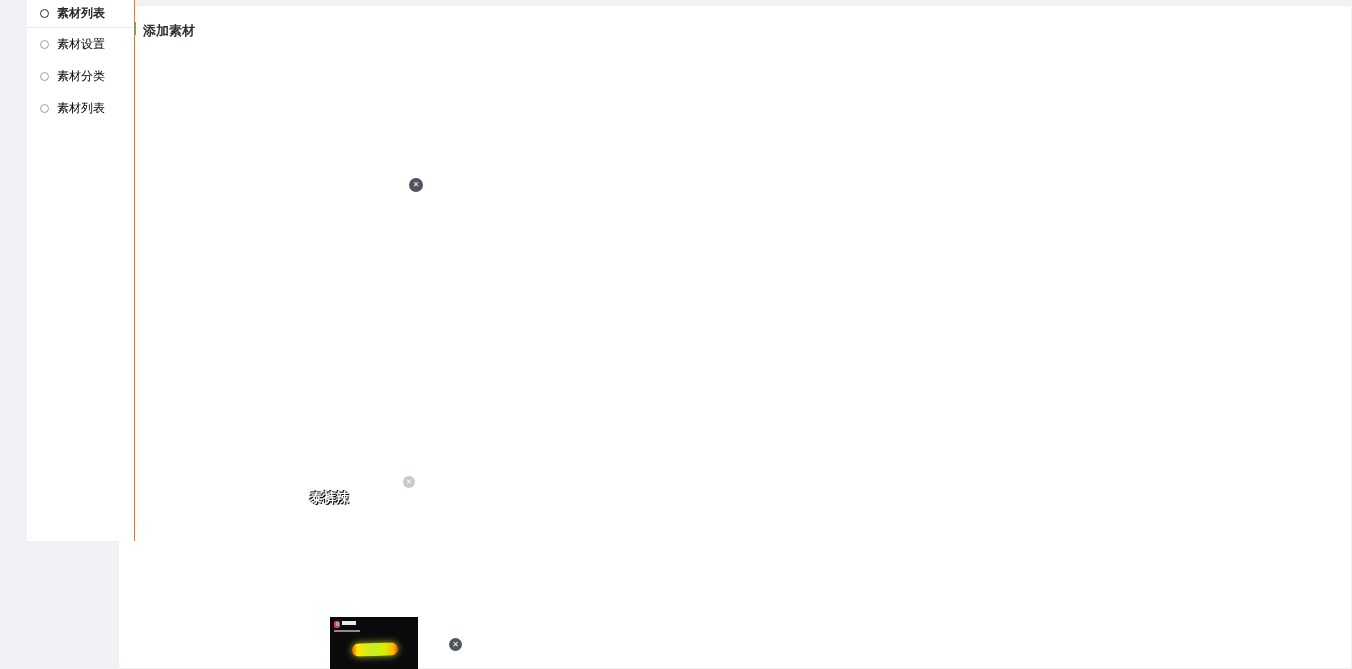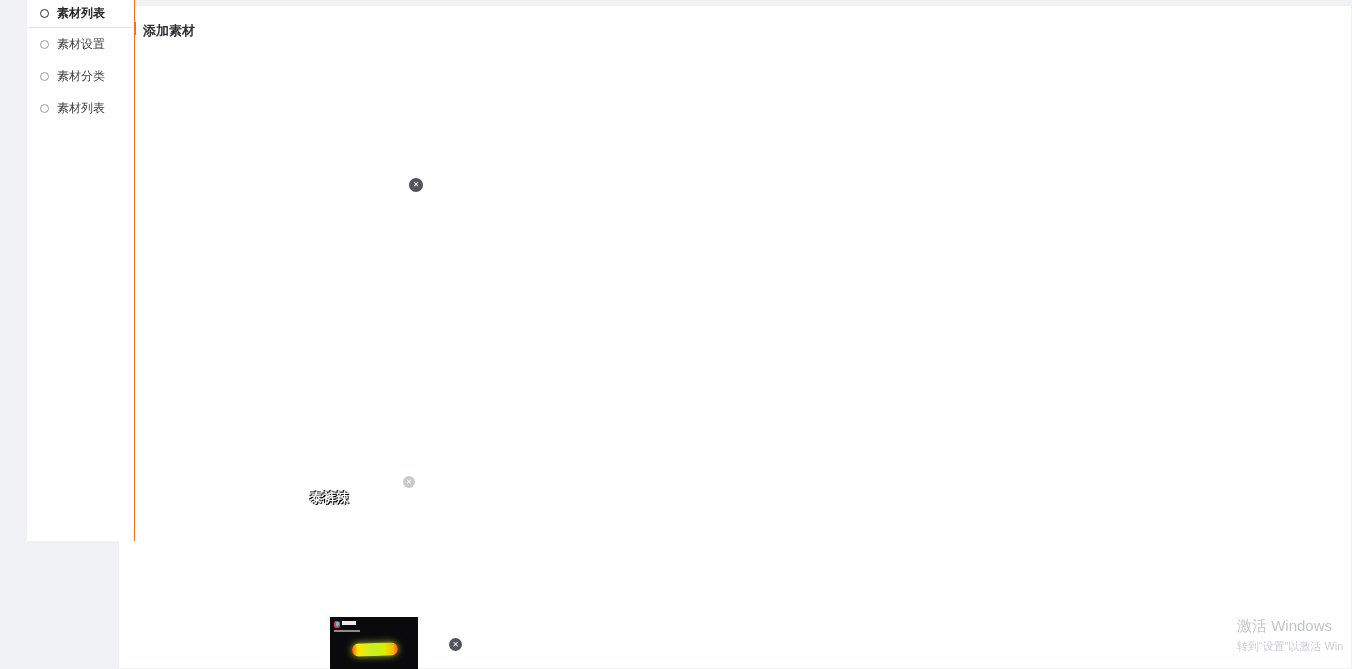--- a/index.html
+++ b/index.html
@@ -4,21 +4,21 @@
 <style>
   * { margin:0; padding:0; box-sizing:border-box; }
   html,body { width:1352px; height:669px; overflow:hidden; background:#f1f2f5;
     font-family:"Liberation Sans","DejaVu Sans",sans-serif; }
   .stage { position:relative; width:1352px; height:669px; }
 
   
   .sidebar { position:absolute; left:0; top:0; width:108px; height:541px;
     background:#fff; border-right:1px solid #f97316; z-index:3;margin-left:27px; }
   .side-item { position:relative; height:32px; display:flex; align-items:center;
-    padding-left:13px; font-size:12px; color:#404040; cursor:pointer; }
+    padding-left:13px; font-size:12px; color:#000000; cursor:pointer; }
   .side-item.first { height:28px; border-bottom:1px solid #e6e8ec; }
   .side-item .radio { width:9px; height:9px; border-radius:50%;
     border:1.5px solid #9aa0a8; margin-right:8px; flex:0 0 auto; }
   .side-item.active { color:#26272b; font-weight:bold; }
   .side-item.active .radio { border-color:#2b2d31; }
 
   
   .card { position:absolute; left:118px; top:5px; right:0; bottom:0;
     background:#fff; border:1px solid #eef0f3; border-radius:4px 0 0 0; z-index:1; }
   .card-header { position:absolute; left:14px; top:16px; display:flex; }
@@ -244,18 +244,14 @@
     <span class="dy-line2"></span>
     <span class="glow"></span>
   </div>
   <div class="close-dark video-close">✕</div>
   <div class="video-tile-empty2"></div>
 
   <div class="footer-line"></div>
   <button class="btn-green submit-btn"></button>
   <button class="cancel-btn"></button>
 
-  <div class="watermark">
-    <div class="wm1">激活 Windows</div>
-    <div class="wm2">转到“设置”以激活 Win</div>
-  </div>
 
 </div>
 
 </body></html>

